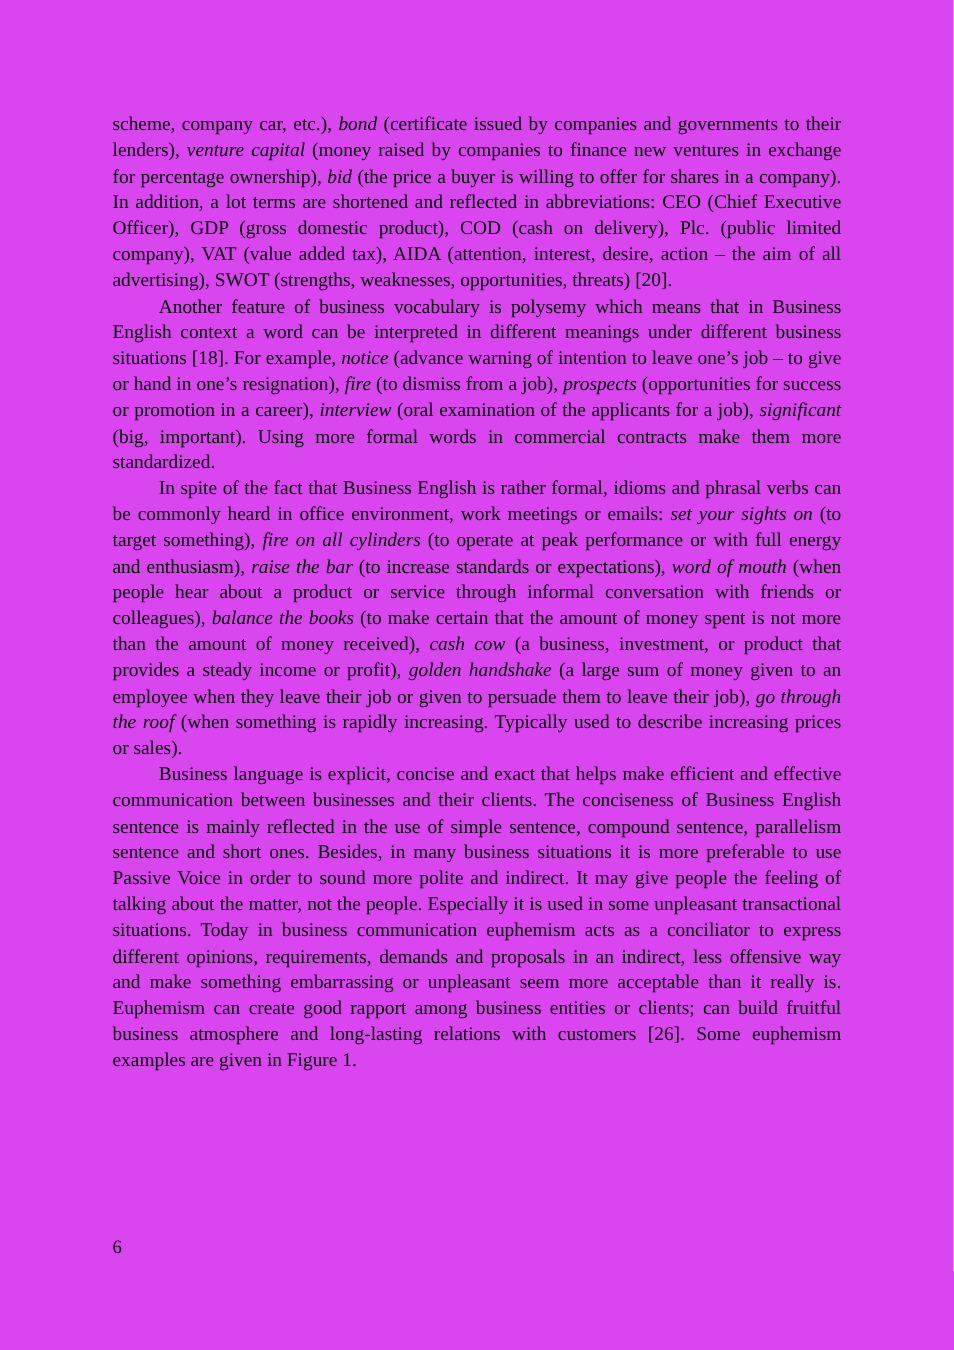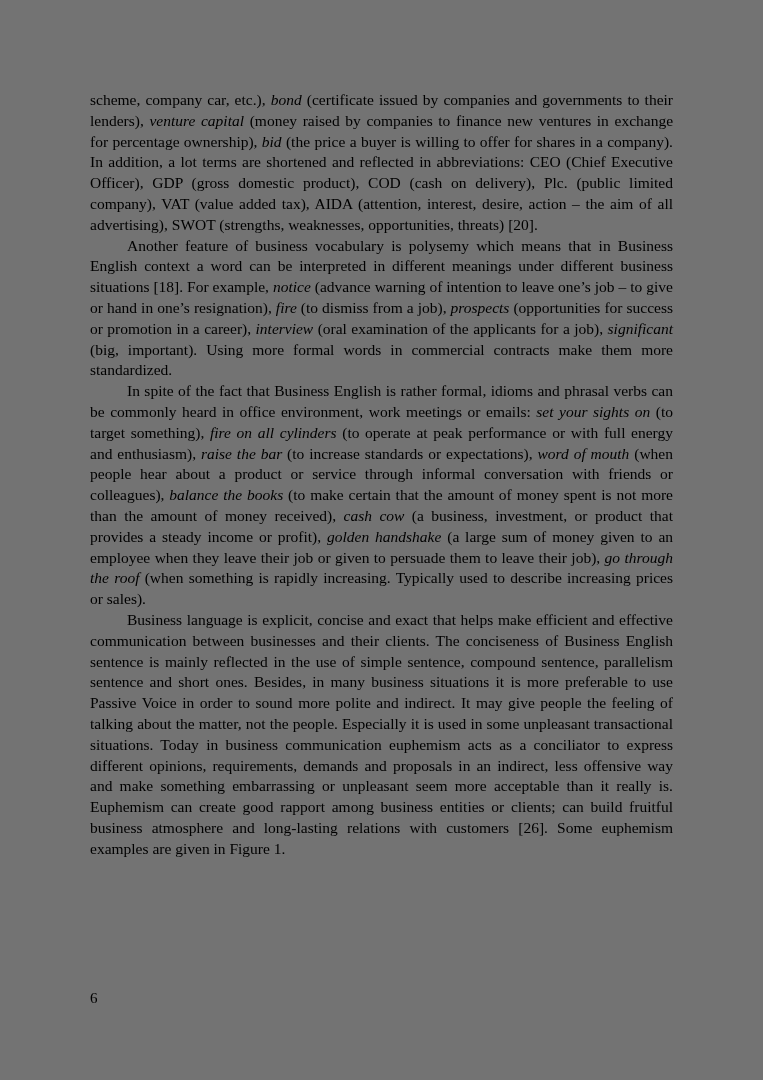--- a/index.html
+++ b/index.html
@@ -4,21 +4,21 @@
 <style>
   html, body {
     margin: 0;
     padding: 0;
     background: #ffffff;
   }
   .page {
     position: relative;
     width: 763px;
     height: 1080px;
-    background: #737373;
+    background: #d946ef;
     font-family: "Liberation Serif", serif;
     color: #000000;
     overflow: hidden;
   }
   .text-block {
     position: absolute;
     left: 90px;
     top: 90px;
     width: 583px;
     font-size: 15.5px;

